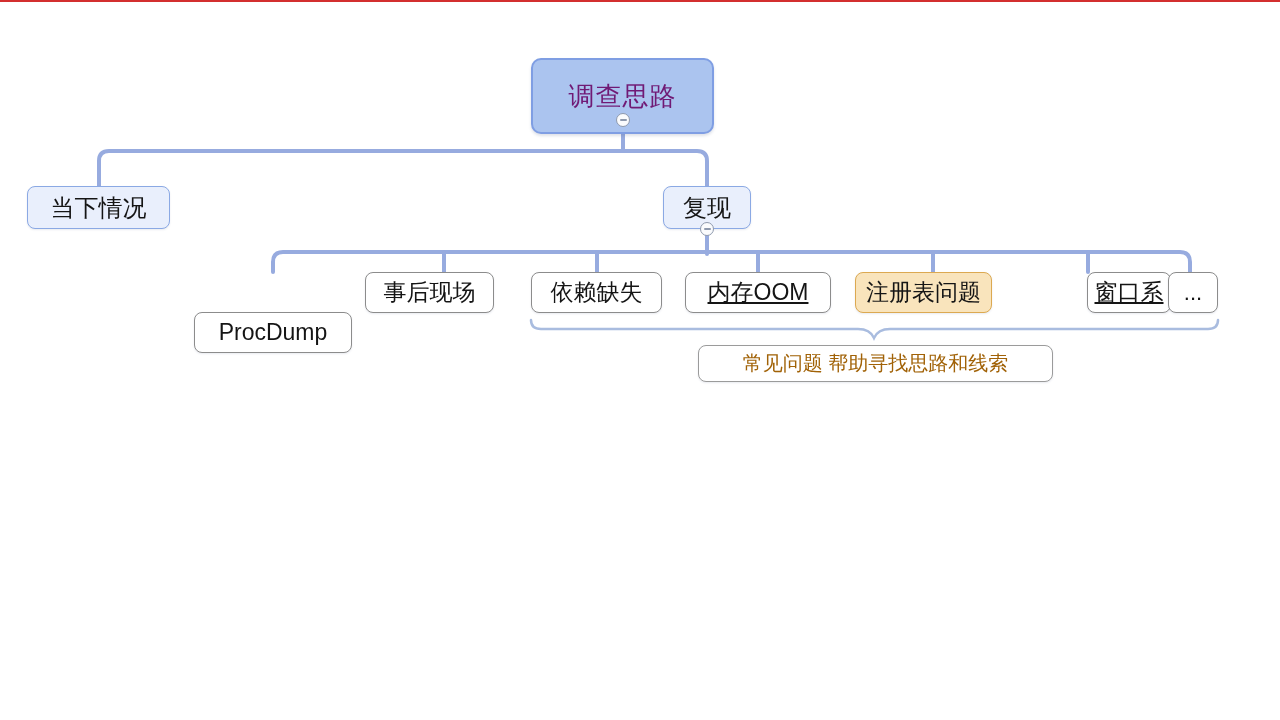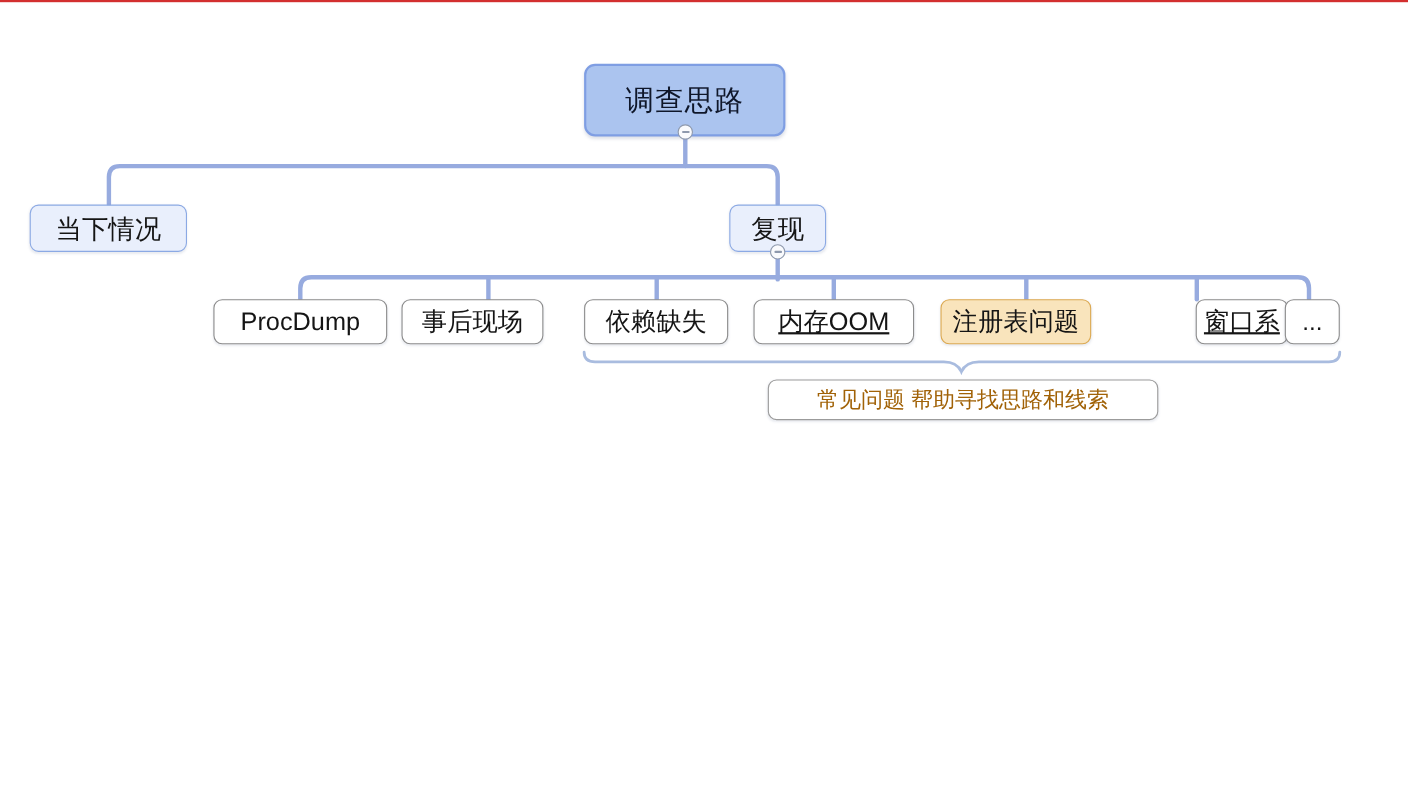--- a/index.html
+++ b/index.html
@@ -11,34 +11,34 @@
     position:absolute;left:0;top:0;width:1280px;height:2px;background:#d32f2f;
   }
   svg.links{position:absolute;left:0;top:0;pointer-events:none;}
   .node{
     position:absolute;display:flex;align-items:center;justify-content:center;
     box-sizing:border-box;background:#fff;border:1.5px solid #8c8c8c;border-radius:8px;
     color:#151515;font-size:23px;box-shadow:0 1px 2px rgba(70,90,130,0.12);
     white-space:nowrap;cursor:default;
   }
   .node.root{
-    left:531px;top:58px;width:183px;height:66px;
+    left:531px;top:58px;width:183px;height:76px;
     background:#abc4ef;border:2px solid #7f9ee3;border-radius:10px;
-    color:#0f172a;font-size:26px;letter-spacing:1px;
+    color:#701a75;font-size:26px;letter-spacing:1px;
     box-shadow:0 2px 3px rgba(70,90,130,0.18);
   }
   .node.l1{
     top:186px;height:43px;background:#e9effc;border:1.5px solid #8ba9e4;
     font-size:24px;
     font-family:Liberation Mono, monospace;
   }
   .node.l1.left{left:27px;width:143px;}
   .node.l1.right{left:663px;width:88px;}
   .node.child{top:272px;height:41px;}
-  .node.c0{left:194px;width:158px;}
+  .node.c0{left:194px;width:158px;margin-top:40px;}
   .node.c1{left:365px;width:129px;}
   .node.c2{left:531px;width:131px;}
   .node.c3{left:685px;width:146px;text-decoration:underline;}
   .node.c4{left:855px;width:137px;background:#f9e4bc;border-color:#dca951;}
   .node.c5{left:1087px;width:84px;text-decoration:underline;}
   .node.c6{left:1168px;width:50px;font-size:22px;}
   .node.summary-label{
     left:698px;top:345px;width:355px;height:37px;
     border:1.5px solid #9b9b9b;color:#a16207;font-size:20px;
   }

